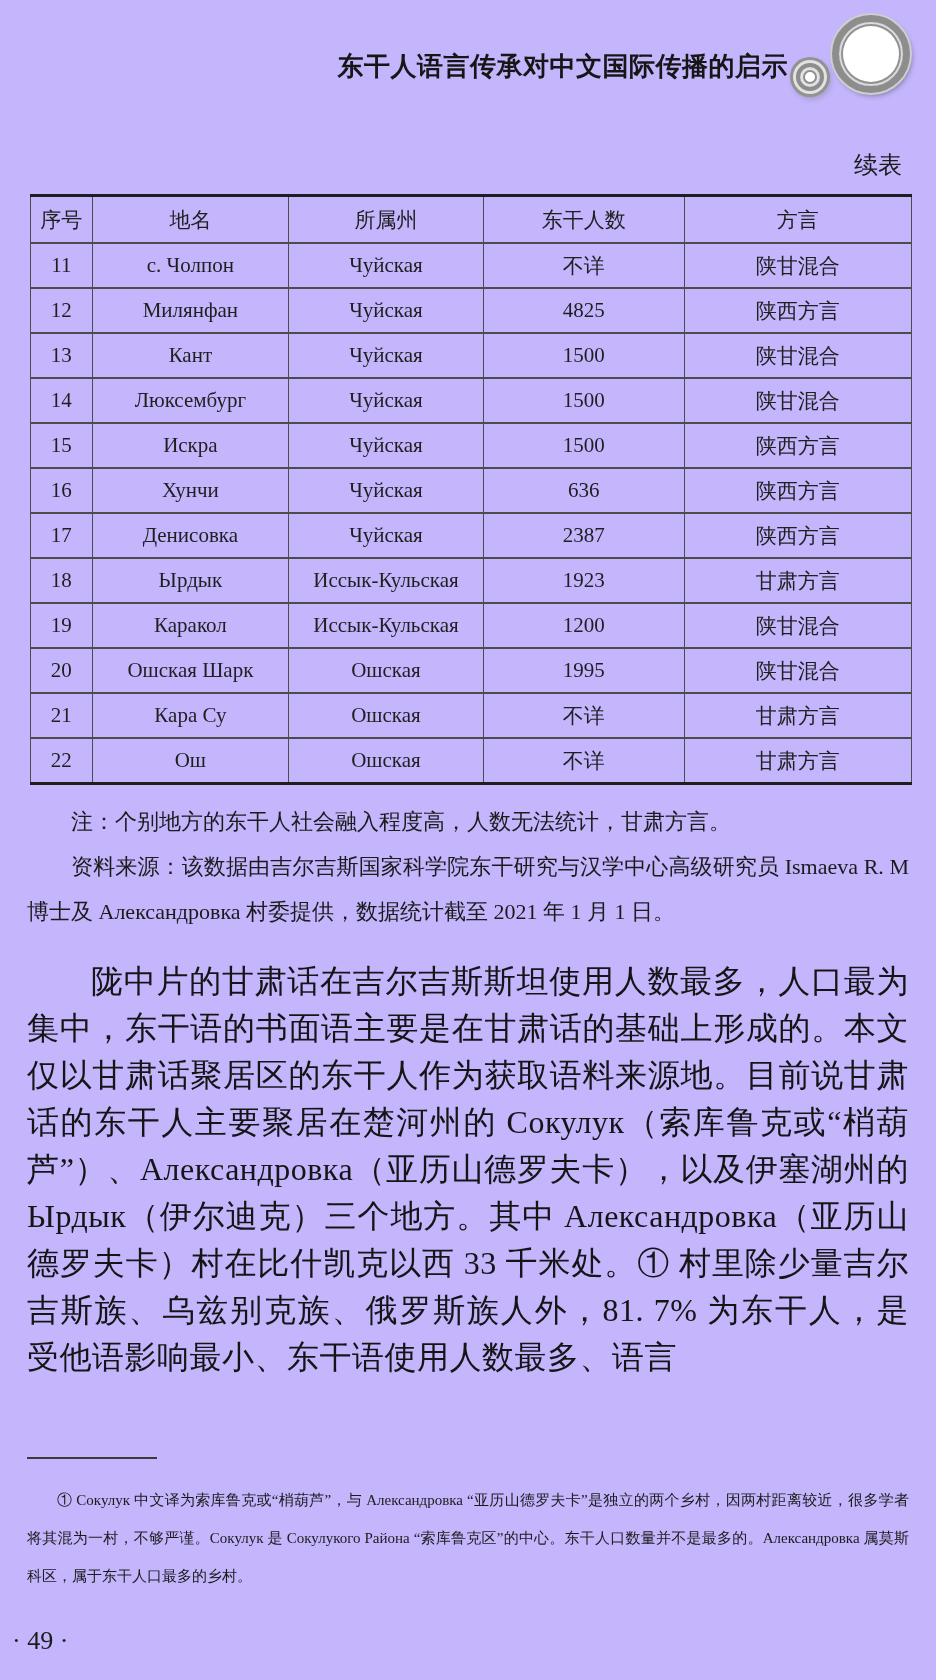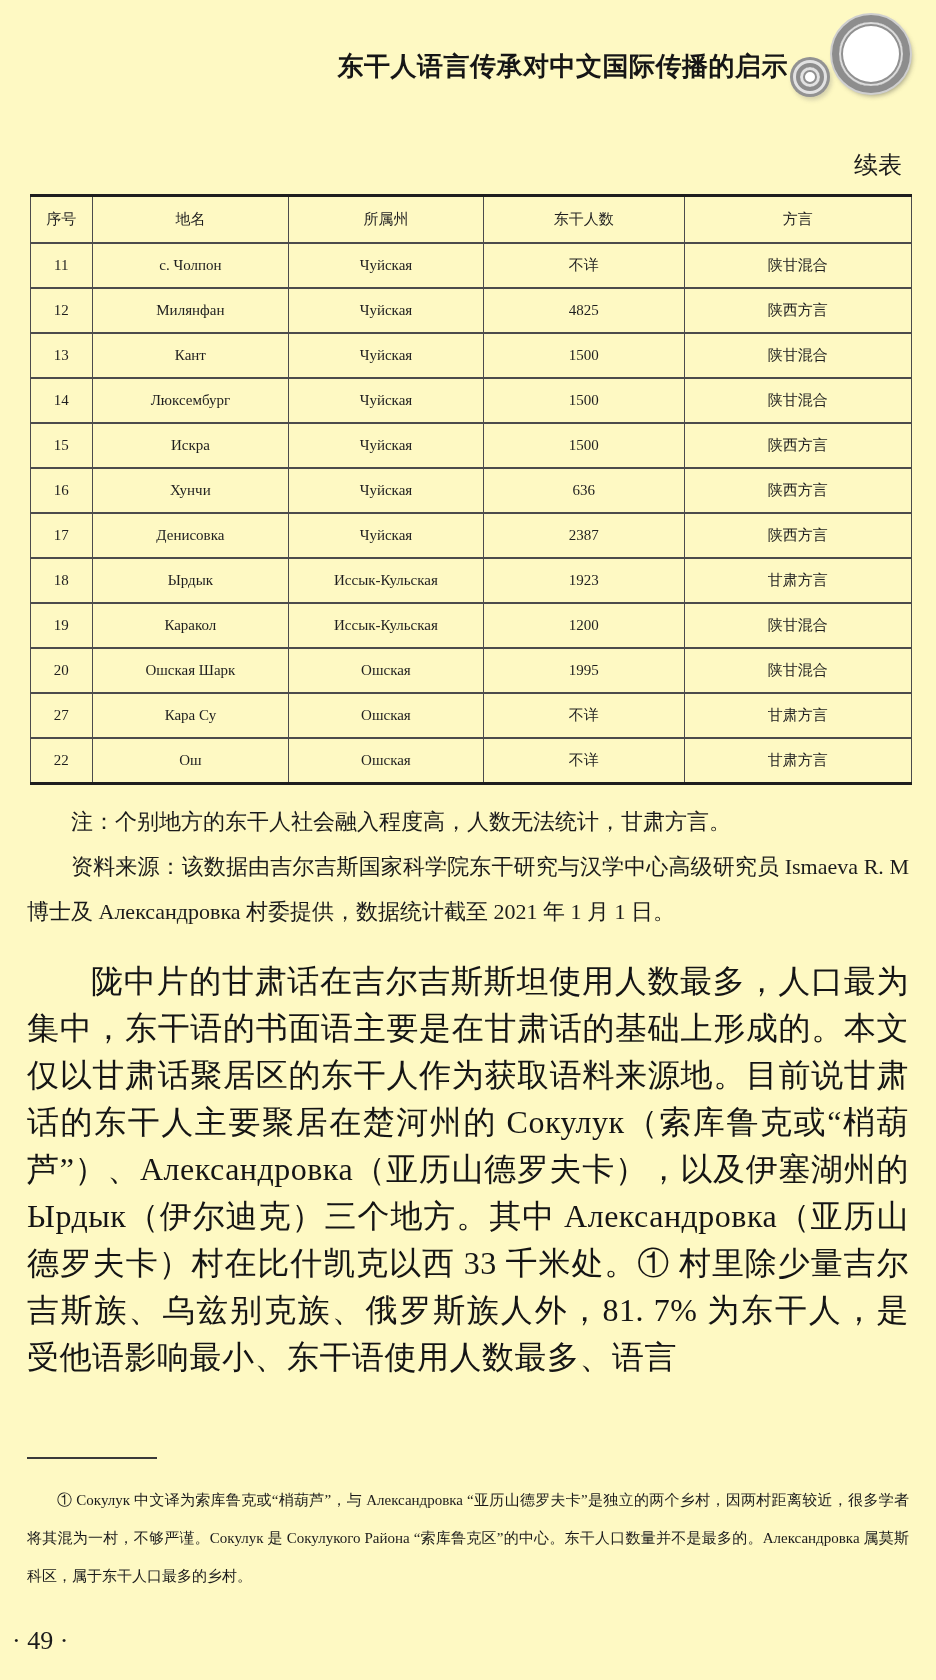--- a/index.html
+++ b/index.html
@@ -1,21 +1,21 @@
 <!DOCTYPE html>
 <html lang="zh"><head>
 <meta charset="utf-8">
 <style>
   html, body { margin: 0; padding: 0; background: #ffffff; }
   .page {
     position: relative;
     width: 936px;
     height: 1680px;
     margin: 0 auto;
-    background: #fef9c3;
+    background: #c4b5fd;
     color: #1b1b1b;
     font-family: "Liberation Serif", "DejaVu Serif", serif;
     overflow: hidden;
     box-sizing: border-box;
   }
   
   .page-header {
     display: flex;
     justify-content: flex-end;
     align-items: center;
@@ -55,21 +55,21 @@
     height: 30px; line-height: 30px;
   }
   
   table.dungan {
     margin: 14px 24px 0 30px;
     width: 882px;
     table-layout: fixed;
     border-collapse: collapse;
     border-top: 3px solid #1e1e1e;
     border-bottom: 3px solid #1e1e1e;
-    font-size: 15px;
+    font-size: 21px;
     color: #1f1f1f;
   }
   table.dungan th, table.dungan td {
     border: 1px solid #4c4c4c;
     border-top-width: 2px;
     border-bottom-width: 2px;
     text-align: center;
     vertical-align: middle;
     font-weight: 400;
     padding: 0;
@@ -216,21 +216,21 @@
           <td>陕甘混合</td>
         </tr>
         <tr>
           <td>20</td>
           <td>Ошская Шарк</td>
           <td>Ошская</td>
           <td>1995</td>
           <td>陕甘混合</td>
         </tr>
         <tr>
-          <td>27</td>
+          <td>21</td>
           <td>Кара Су</td>
           <td>Ошская</td>
           <td>不详</td>
           <td>甘肃方言</td>
         </tr>
         <tr>
           <td>22</td>
           <td>Ош</td>
           <td>Ошская</td>
           <td>不详</td>

